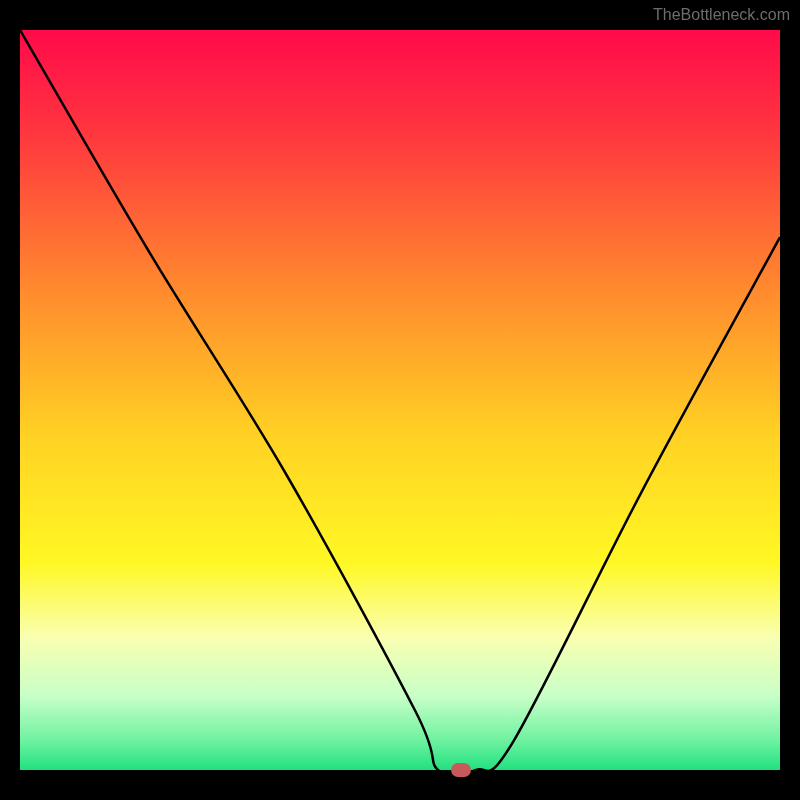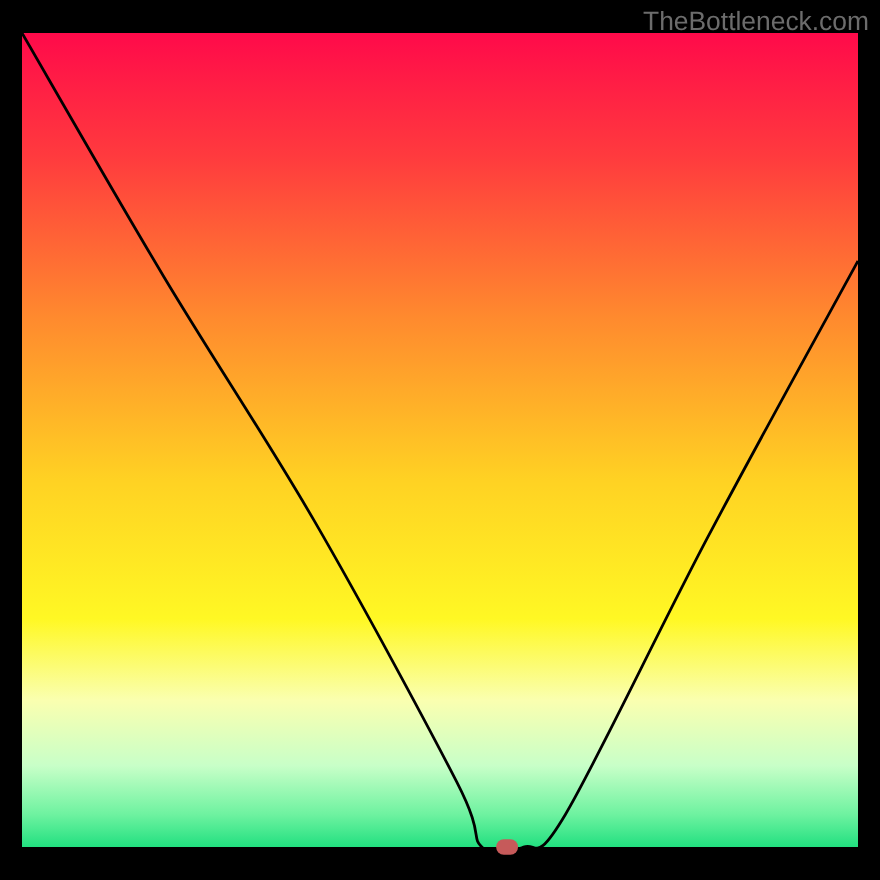--- a/index.html
+++ b/index.html
@@ -9,21 +9,21 @@
     height: 800px;
     background: #000;
     position: relative;
     font-family: Arial, sans-serif;
   }
   .watermark {
     position: absolute;
     top: 6px;
     right: 10px;
     color: #6c6c6c;
-    font-size: 24px;
+    font-size: 16px;
     font-weight: 500;
     z-index: 10;
     text-align: right;
   }
   .plot-area {
     position: absolute;
     left: 20px;
     top: 30px;
     width: 760px;
     height: 740px;

